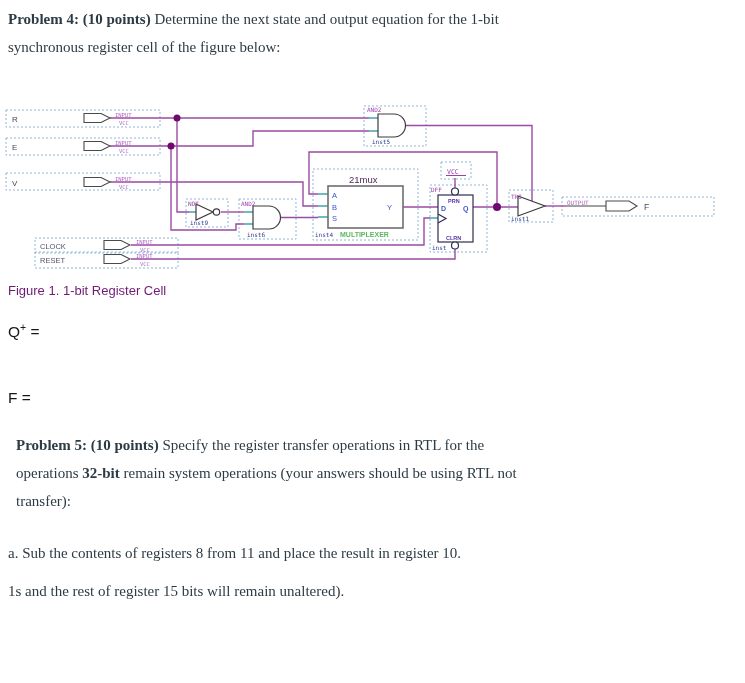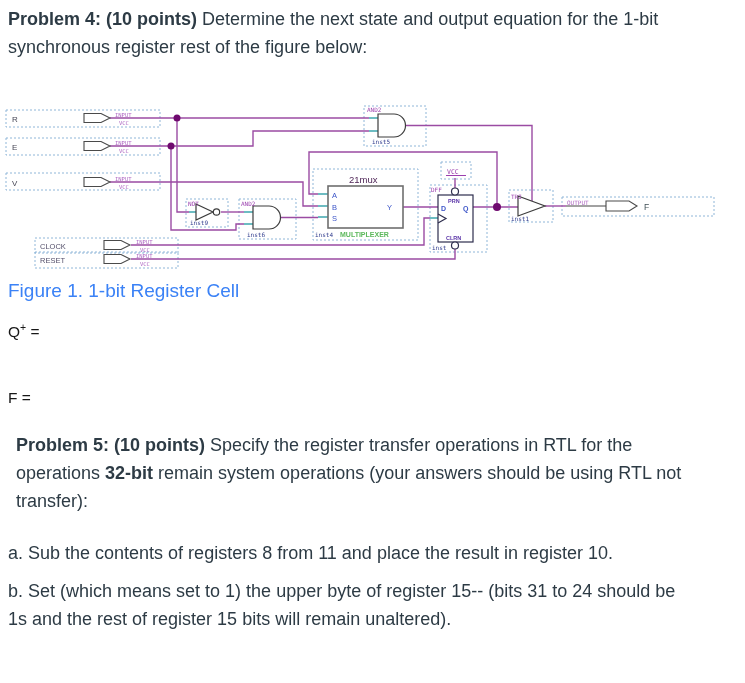--- a/index.html
+++ b/index.html
@@ -1,36 +1,36 @@
 <!DOCTYPE html>
 <html><head>
 <meta charset="utf-8">
 <style>
   html,body{margin:0;padding:0;}
   body{
     width:745px;height:683px;background:#ffffff;position:relative;overflow:hidden;
     font-family:"Liberation Sans", sans-serif;
   }
   .abs{position:absolute;}
-  .body-text{font-size:18px;line-height:28px;color:#2d3b45;}
+  .body-text{font-size:15px;line-height:28px;color:#2d3b45;font-family:Liberation Serif, serif;}
   .body-text .b{font-weight:700;}
   .body-text span{white-space:pre;}
   .line{display:block;white-space:pre;}
-  .cap-text{font-size:19px;line-height:20px;color:#3b82f6;}
+  .cap-text{font-size:13px;line-height:20px;color:#701a75;}
   .eq-text{font-size:15.5px;line-height:20px;color:#171717;}
   .eq-text sup{font-size:10.5px;}
   svg text{font-family:"Liberation Sans", sans-serif;}
   svg text.mono{font-family:"DejaVu Sans Mono", monospace;}
 </style>
 </head>
 <body>
 
 <div class="abs body-text" style="top:5px;left:8px;width:732px;">
   <span class="line"><span class="b">Problem 4: (10 points)</span><span> Determine the next state and output equation for the 1-bit</span></span>
-  <span class="line">synchronous register rest of the figure below:</span>
+  <span class="line">synchronous register cell of the figure below:</span>
 </div>
 
 <svg class="abs" style="top:100px;left:0;" width="745" height="192" viewBox="0 100 745 192">
 
   <g stroke="#8fb6d8" stroke-width="1" fill="none" stroke-dasharray="2 2">
     <rect x="6" y="110" width="154" height="17"></rect>
     <rect x="6" y="138" width="154" height="17"></rect>
     <rect x="6" y="173" width="154" height="17"></rect>
     <rect x="35" y="238" width="143" height="15"></rect>
     <rect x="35" y="252" width="143" height="16"></rect>
@@ -171,15 +171,14 @@
 
 <div class="abs body-text" style="top:431px;left:16px;width:732px;">
   <span class="line"><span class="b">Problem 5: (10 points)</span><span> Specify the register transfer operations in RTL for the</span></span>
   <span class="line"><span>operations </span><span class="b">32-bit</span><span> remain system operations (your answers should be using RTL not</span></span>
   <span class="line">transfer):</span>
 </div>
 
 <div class="abs body-text" style="top:539px;left:8px;width:732px;">a. Sub the contents of registers 8 from 11 and place the result in register 10.</div>
 
 <div class="abs body-text" style="top:577px;left:8px;width:732px;">
-  <span class="line">b. Set (which means set to 1) the upper byte of register 15-- (bits 31 to 24 should be</span>
   <span class="line">1s and the rest of register 15 bits will remain unaltered).</span>
 </div>
 
 </body></html>

